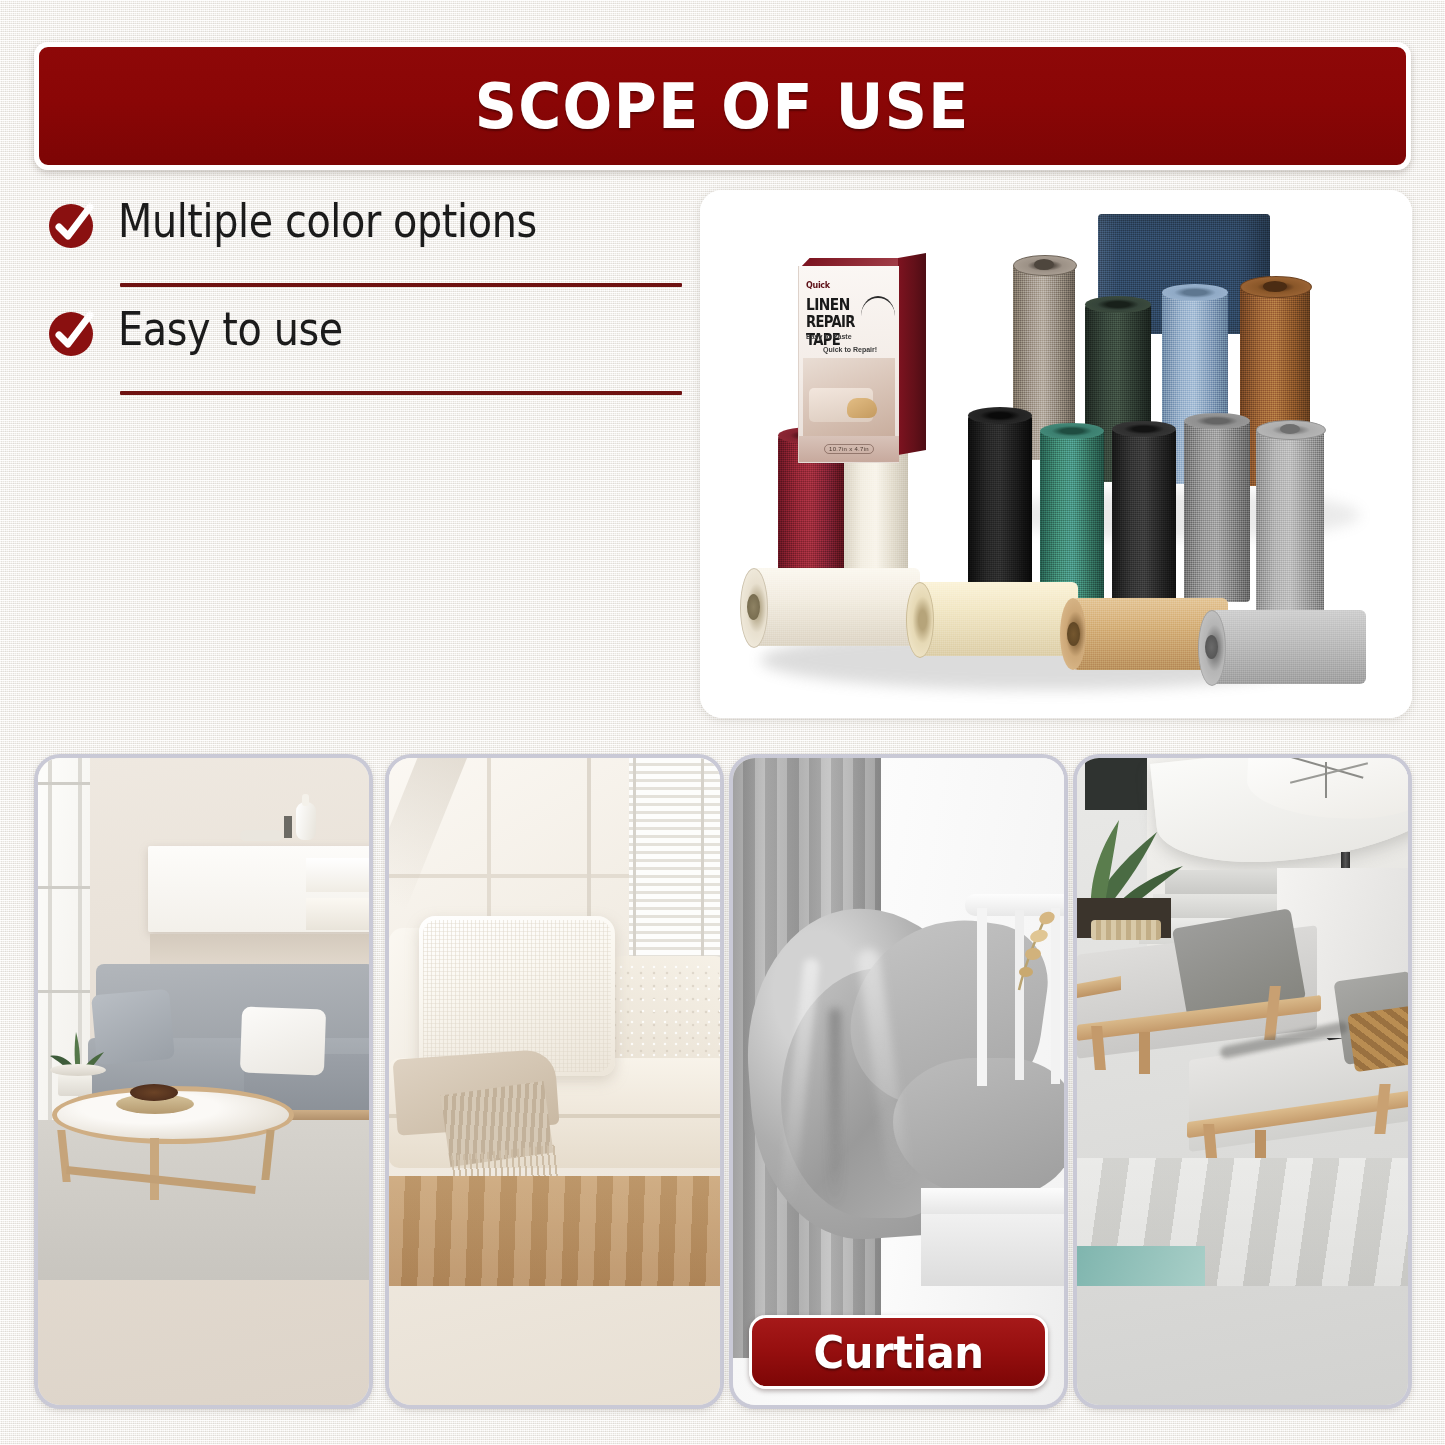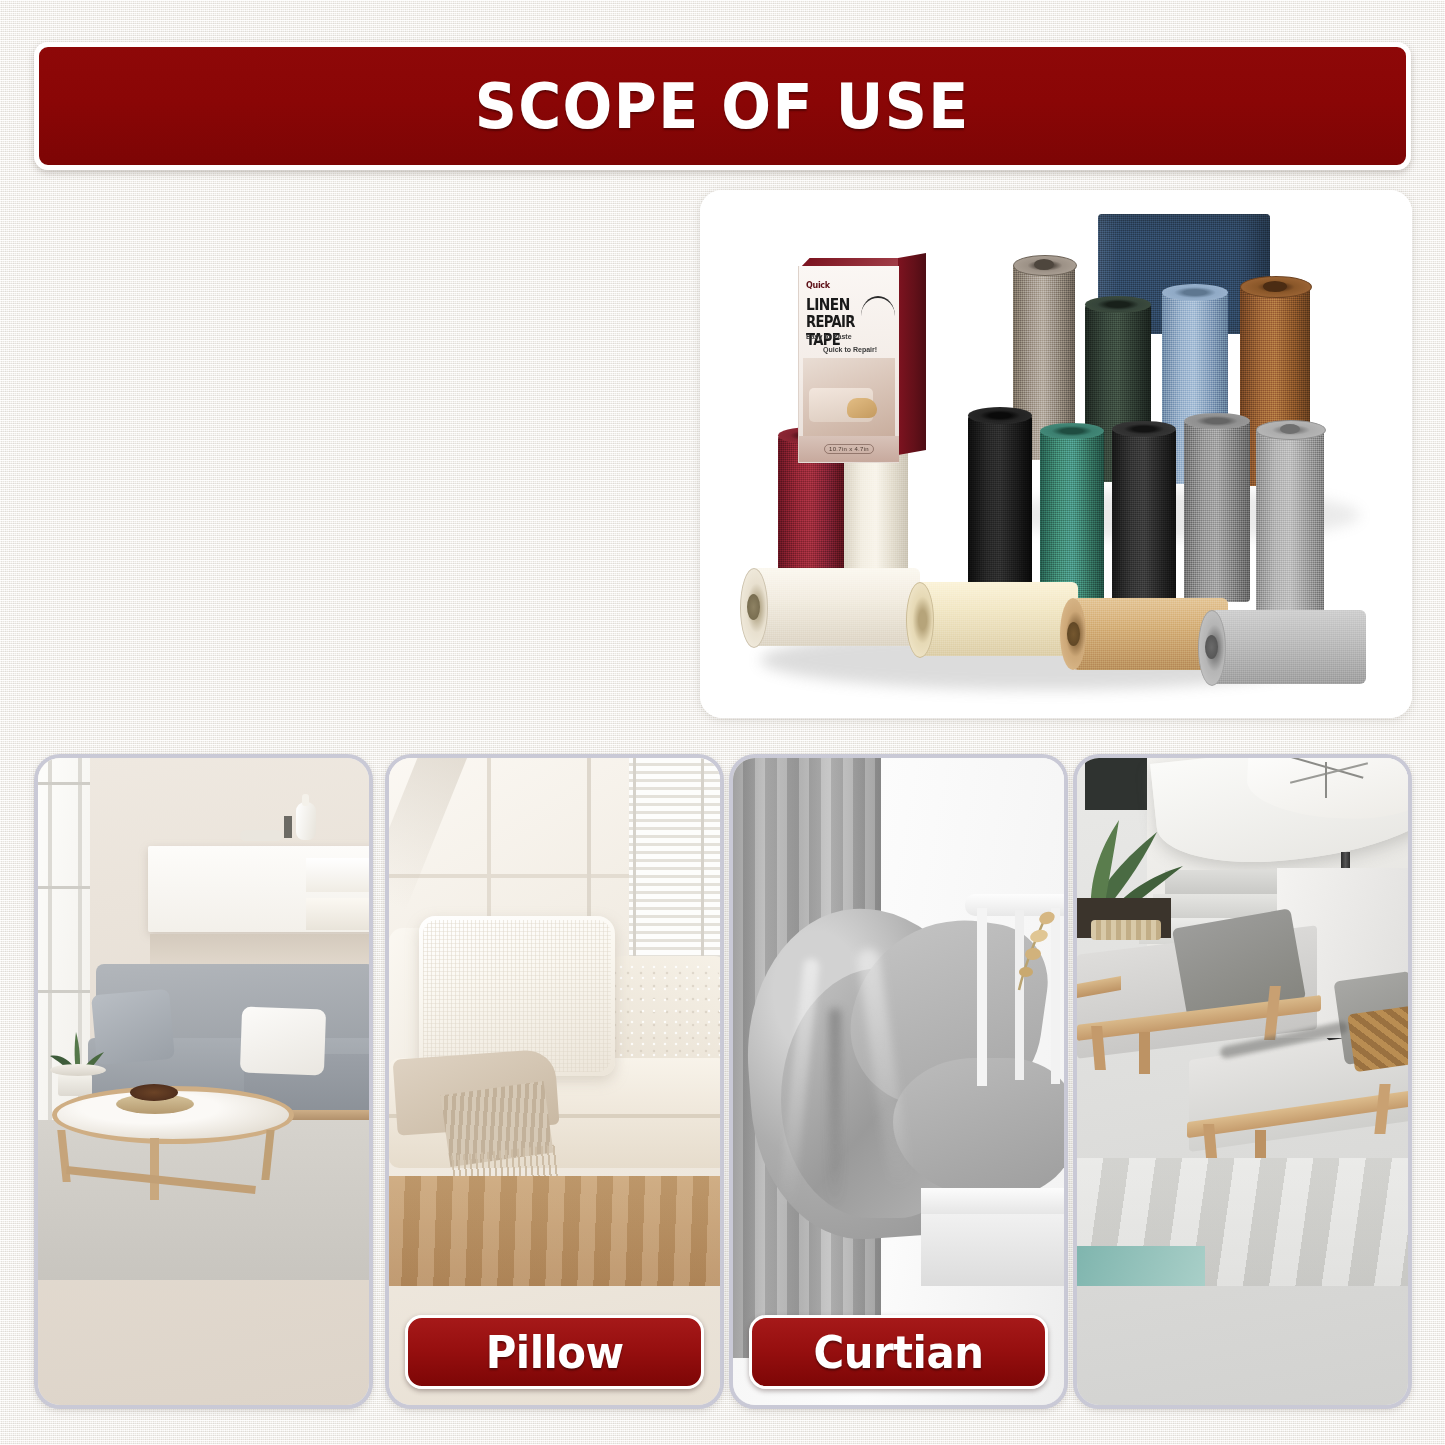--- a/index.html
+++ b/index.html
@@ -184,23 +184,43 @@
 
 <div class="stage">
 
   <div class="banner">
     <div class="banner-title">SCOPE OF USE</div>
   </div>
 
   <div class="features">
 
 
-
-
-
+    <div class="feature-row">
+      <span class="check-icon">
+        <svg viewBox="0 0 50 50" width="50" height="50">
+          <circle cx="25" cy="26" r="22" fill="#8a1010"></circle>
+          <path d="M13 27 L22 36 L44 7" fill="none" stroke="#ffffff" stroke-width="7" stroke-linecap="round" stroke-linejoin="round"></path>
+        </svg>
+      </span>
+      <span class="feat-label">Multiple color options</span>
+      <span class="divider"></span>
+    </div>
+
+
+
+    <div class="feature-row">
+      <span class="check-icon">
+        <svg viewBox="0 0 50 50" width="50" height="50">
+          <circle cx="25" cy="26" r="22" fill="#8a1010"></circle>
+          <path d="M13 27 L22 36 L44 7" fill="none" stroke="#ffffff" stroke-width="7" stroke-linecap="round" stroke-linejoin="round"></path>
+        </svg>
+      </span>
+      <span class="feat-label">Easy to use</span>
+      <span class="divider"></span>
+    </div>
 
   </div>
 
   <div class="product-panel">
     <div class="photo-stage">
 
       <div class="shadow-blob" style="left:60px;top:440px;width:560px;height:60px;"></div>
       <div class="shadow-blob" style="left:300px;top:300px;width:360px;height:50px;opacity:.18;"></div>
 
       <div class="roll" style="left:398px;top:24px;width:172px;height:120px;background:#2f4661;
@@ -486,23 +506,20 @@
 
       <div class="sc" style="left:64px;top:392px;width:106px;height:44px;
            background:repeating-linear-gradient(90deg,#cdbda6 0 2px,transparent 2px 6px);
            transform:rotate(-6deg);"></div>
 
       <div class="sc" style="left:0;top:418px;width:339px;height:110px;
            background:linear-gradient(180deg,#c9a273,#b78c5d);"></div>
       <div class="sc" style="left:0;top:418px;width:339px;height:110px;
            background:repeating-linear-gradient(92deg,rgba(255,255,255,.13) 0 16px,rgba(90,60,30,.11) 16px 32px);"></div>
     </div>
-    <div class="badge">
-      <span class="badge-text">Pillow</span>
-    </div>
   </div>
 
   <div class="card" style="left:729px;">
     <div class="card-photo">
       <div class="sc" style="inset:0;background:linear-gradient(100deg,#f4f4f4 0%,#fbfbfb 55%,#ededed 100%);"></div>
 
       <div class="sc" style="left:120px;top:0;width:219px;height:470px;
            background:linear-gradient(100deg,#fdfdfd,#f3f3f3);"></div>
 
       <div class="sc" style="left:0;top:0;width:148px;height:600px;

